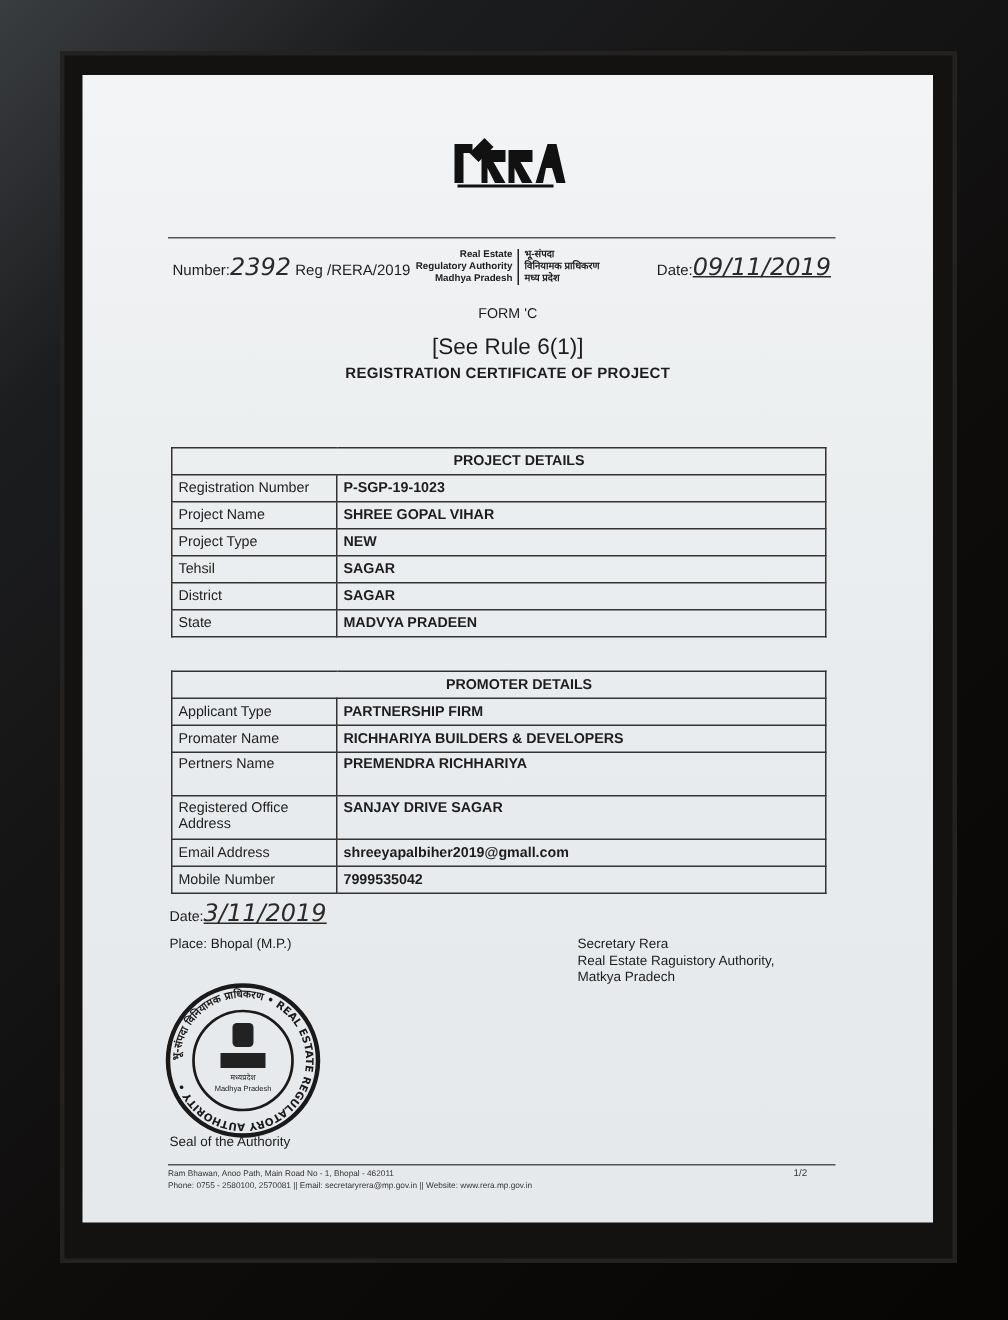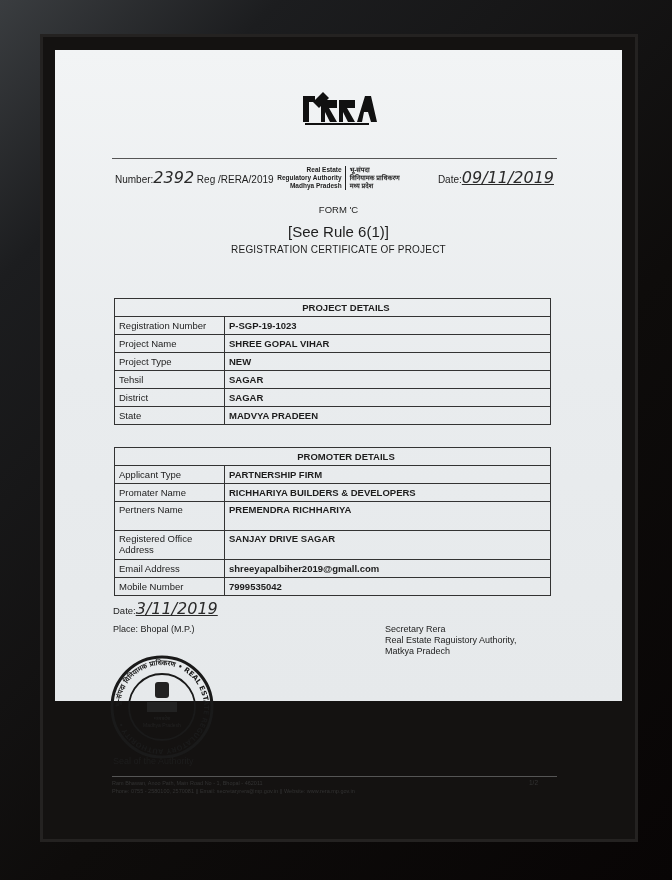--- a/index.html
+++ b/index.html
@@ -1,35 +1,35 @@
 <!DOCTYPE html>
 <html><head>
 <meta charset="utf-8">
 <style>
   html, body { margin:0; padding:0; }
   body { width:672px; height:880px; overflow:hidden; background:#0b0807; position:relative; font-family:"Liberation Sans", sans-serif; }
   .frame { position:absolute; left:0; top:0; width:672px; height:880px;
     background: linear-gradient(135deg,#3a3d40 0%, #1c1d1f 18%, #0e0c0b 60%, #080505 100%); }
   .frame-inner { position:absolute; left:40px; top:34px; width:598px; height:808px; background:#141211;
     box-shadow: inset 0 0 0 3px #242221; }
-  .paper { position:absolute; left:55px; top:50px; width:567px; height:651px;
+  .paper { position:absolute; left:55px; top:50px; width:567px; height:765px;
     background: linear-gradient(180deg,#f2f4f5 0%, #e9ecee 50%, #e6e9eb 100%); color:#1d1d1d; }
   .abs { position:absolute; }
   .logo { left:0; width:100%; top:38px; text-align:center; }
   .logo svg { display:block; margin:0 auto; }
   .logo-text { position:absolute; top:78px; left:0; width:100%; display:flex; justify-content:center; gap:4px; font-size:6.5px; font-weight:bold; line-height:8px; }
   .logo-en { text-align:right; padding-right:3px; border-right:1px solid #222; }
   .logo-hi { text-align:left; }
   .hr-top { left:57px; width:445px; top:108px; height:1px; background:#555; }
   .number { left:60px; top:118px; font-size:10px; }
   .hand { font-family:"DejaVu Sans", sans-serif; font-size:16px; font-style:italic; font-weight:300; color:#2a2a2a; }
   .date-top { right:68px; top:118px; font-size:10px; }
   .form-c { left:0; width:100%; text-align:center; top:154px; font-size:9.5px; }
   .rule { left:0; width:100%; text-align:center; top:173px; font-size:15px; }
-  .cert-title { left:0; width:100%; text-align:center; top:194px; font-size:10px; font-weight:normal; letter-spacing:0.2px; }
+  .cert-title { left:0; width:100%; text-align:center; top:194px; font-size:10px; font-weight:bold; letter-spacing:0.2px; }
   .para { left:60px; width:440px; top:215px; font-size:9.5px; line-height:12px; }
   table.det { position:absolute; left:59px; width:437px; border-collapse:collapse; font-size:9.5px; }
   table.det td, table.det th { border:1.5px solid #333; padding:2px 4px; height:13px; vertical-align:middle; }
   table.det th { font-weight:bold; text-align:center; font-size:9.5px;padding-left:31px; }
   table.det td.k { width:101px; color:#222; }
   table.det td.v { font-weight:bold; }
   .t1 { top:248px; }
   .t2 { top:397px; }
   table.det td.tall { height:24px; vertical-align:top; }
   .date-bot { left:58px; top:549px; font-size:9.5px; }

